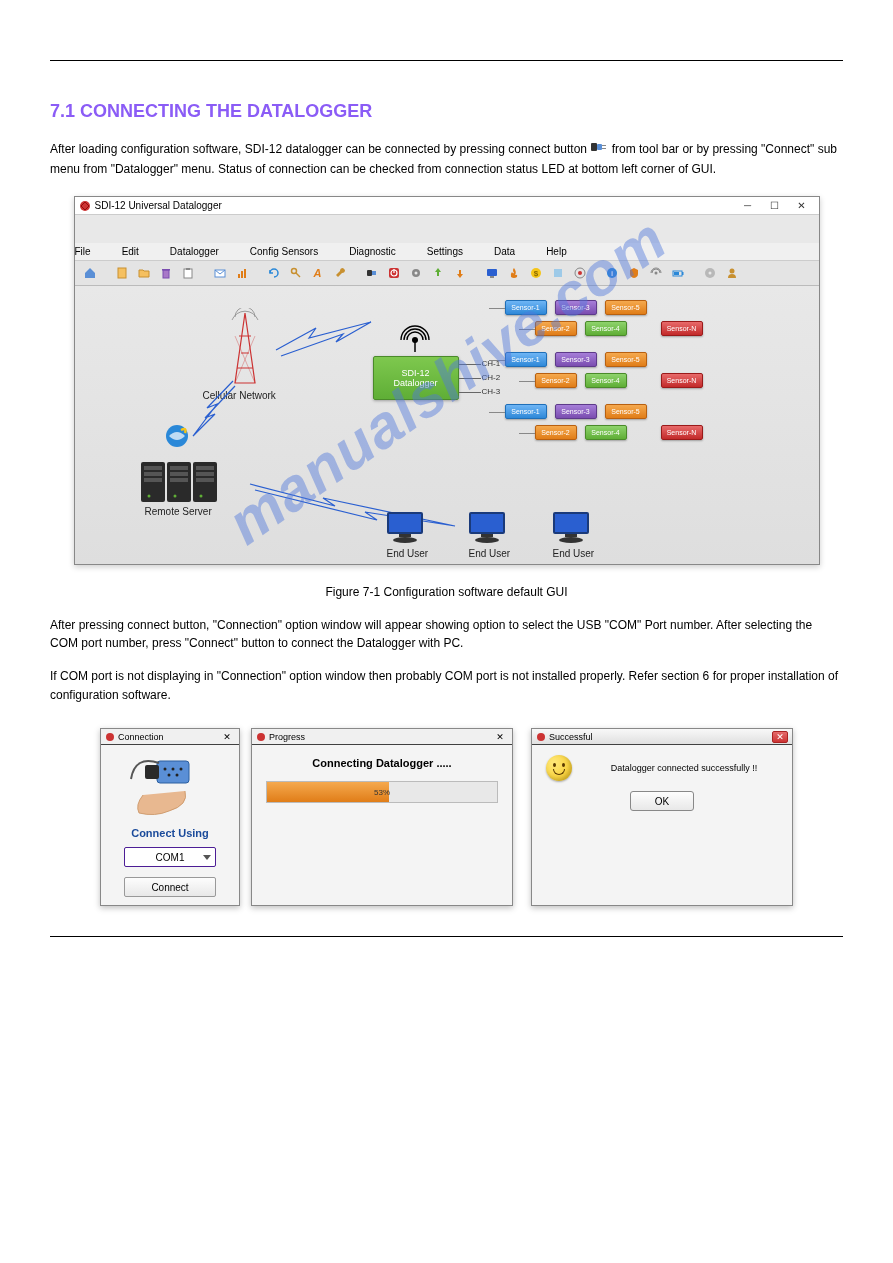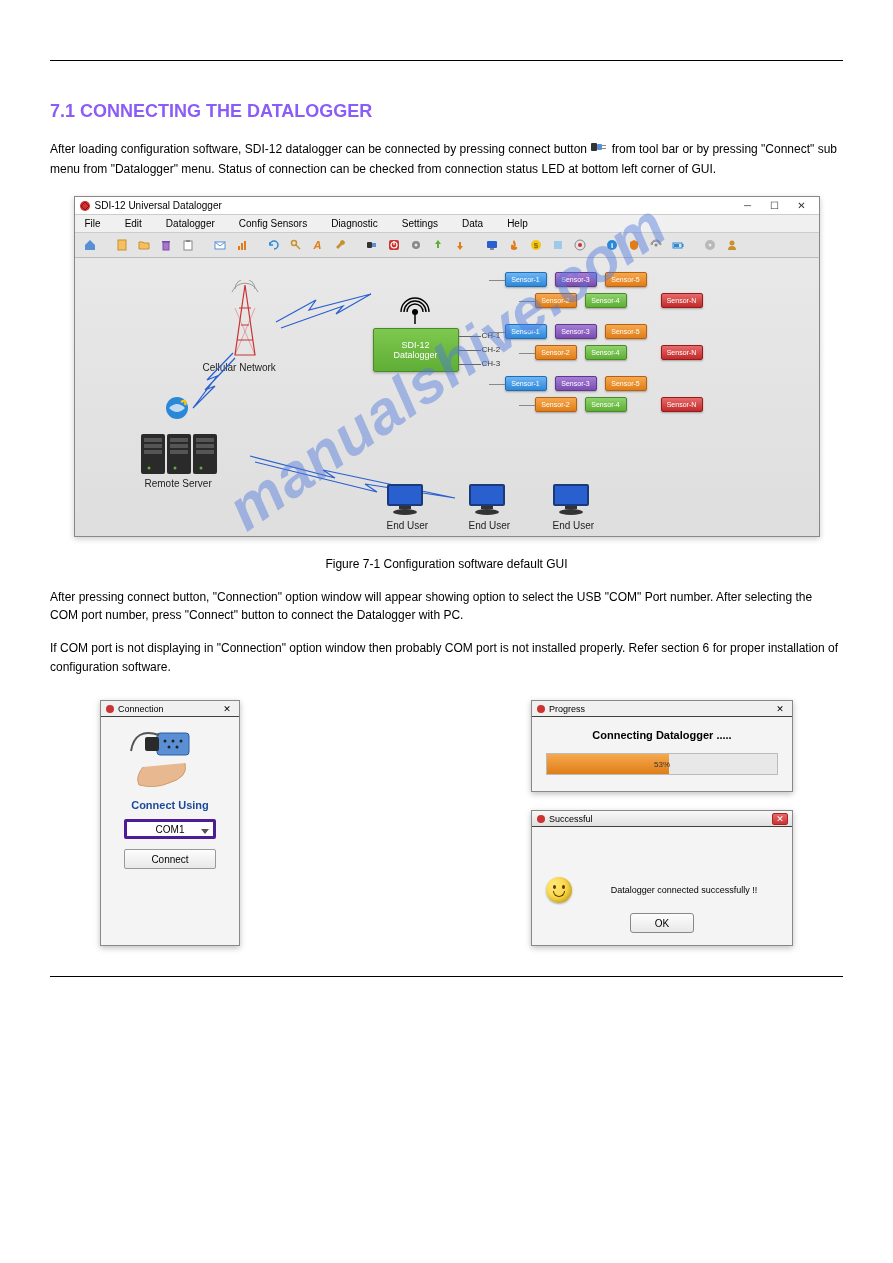--- a/index.html
+++ b/index.html
@@ -13,21 +13,21 @@
   .figure { margin: 18px auto; }
 
   
   .app-window { width: 746px; margin: 0 auto; border: 1px solid #888; background: #e8e8e8; box-shadow: 0 2px 6px rgba(0,0,0,0.2); position: relative; }
   .titlebar { display: flex; align-items: center; background: #fff; border-bottom: 1px solid #ccc; padding: 2px 4px; font-size: 10px; height: 18px; }
   .titlebar .title-icon { width: 12px; height: 12px; margin-right: 4px; display: inline-flex; }
   .titlebar .spacer { flex: 1; }
   .win-btn { width: 26px; height: 14px; display: inline-flex; align-items: center; justify-content: center; color: #333; font-size: 10px; margin-left: 1px; }
   .win-btn.close { color: #333; }
 
-  .menubar { display: flex; gap: 24px; padding: 3px 10px; font-size: 10px; background: #f0f0f0; border-bottom: 1px solid #ccc; }
+  .menubar { display: flex; gap: 31px; padding: 3px 0; font-size: 10px; background: #f0f0f0; border-bottom: 1px solid #ccc; margin-top: 28px; }
   .menubar span { cursor: default; }
 
   .toolbar { display: flex; gap: 4px; padding: 3px 6px; background: #e4e4e4; border-bottom: 1px solid #bbb; flex-wrap: nowrap; align-items: center; }
   .tool { width: 18px; height: 18px; display: inline-flex; align-items: center; justify-content: center; font-size: 11px; }
   .tool.sep { width: 6px; }
 
   .canvas { background: linear-gradient(#e8e8e8,#dedede); height: 278px; position: relative; overflow: hidden; }
 
   
   .statusbar { display: flex; align-items: center; padding: 3px 8px; font-size: 10px; background: #f0f0f0; border-top: 1px solid #ccc; color: #000; }
@@ -57,45 +57,45 @@
   .s-purple { background: linear-gradient(#a67ed8,#7a4db0); border: 1px solid #5d3a8a; }
   .s-green { background: linear-gradient(#8ed36c,#5fae36); border: 1px solid #4a8a2a; }
   .s-orange { background: linear-gradient(#f5a94e,#e07d18); border: 1px solid #b86010; }
   .s-red { background: linear-gradient(#e86a6a,#c22a2a); border: 1px solid #9a1a1a; }
 
   
   .watermark { position: absolute; left: 50%; top: 50%; transform: translate(-50%,-50%) rotate(-35deg); font-size: 60px; color: rgba(80,120,220,0.45); font-weight: bold; pointer-events: none; z-index: 99; font-style: italic; letter-spacing: 1px; }
 
   
   .dialogs-row { display: flex; justify-content: space-between; margin-top: 24px; padding: 0 50px; }
-  .dlg-col { display: flex; flex-direction: column; gap: 18px; }
+  .dlg-col { display: flex; flex-direction: row; gap: 18px; }
 
   .dialog { border: 1px solid #888; background: #f4f4f4; box-shadow: 0 2px 6px rgba(0,0,0,.25); }
   .dialog.conn { width: 140px; }
   .dialog.prog { width: 262px; }
   .dialog .dlg-title { display: flex; align-items: center; font-size: 9px; background: #f0f0f0; padding: 2px 4px; border-bottom: 1px solid #404040; height: 16px; }
   .dlg-title .dlg-icon { width: 10px; height: 10px; margin-right: 3px; }
   .dlg-title .spacer { flex: 1; }
   .dlg-close { width: 16px; height: 12px; font-size: 9px; display: inline-flex; align-items: center; justify-content: center; }
   .dlg-close.red { background: linear-gradient(#e56a6a,#c33); color: #fff; border-radius: 2px; border: 1px solid #a22; }
 
   .conn-body { padding: 8px; text-align: center; }
   .cable-img { width: 90px; height: 64px; margin: 2px auto 8px auto; }
   .conn-heading { font-weight: bold; font-size: 11px; margin: 6px 0 8px 0; color: #1a4a9a; }
-  .combo { width: 92px; margin: 0 auto 10px auto; height: 20px; display: flex; align-items: center; justify-content: center; font-size: 10px; background: #fff; border: 3px solid #4c1d95; position: relative; border-radius: 2px; }
+  .combo { width: 92px; margin: 0 auto 10px auto; height: 20px; display: flex; align-items: center; justify-content: center; font-size: 10px; background: #fff; border: 1px solid #4c1d95; position: relative; border-radius: 2px; }
   .combo::after { content: ''; position: absolute; right: 4px; top: 7px; border-left: 4px solid transparent; border-right: 4px solid transparent; border-top: 5px solid #555; }
   .btn { width: 92px; margin: 0 auto; height: 20px; display: flex; align-items: center; justify-content: center; font-size: 10px; background: linear-gradient(#fdfdfd,#e8e8e8); border: 1px solid #999; border-radius: 2px; }
 
   .prog-body { padding: 12px 14px 16px 14px; text-align: center; }
   .prog-label { font-size: 11px; font-weight: bold; color: #000; margin-bottom: 12px; }
   .prog-bar { height: 22px; background: #e8e8e8; border: 1px solid #bbb; position: relative; }
   .prog-fill { position: absolute; left: 0; top: 0; bottom: 0; background: linear-gradient(#f5a94e,#e07d18); }
   .prog-pct { position: absolute; left: 0; right: 0; top: 0; bottom: 0; font-size: 8px; display: flex; align-items: center; justify-content: center; color: #333; }
 
-  .succ-body { padding: 10px 14px 12px 14px; display: flex; flex-direction: column; align-items: center; margin-top: 40px; }
+  .succ-body { padding: 10px 14px 12px 14px; display: flex; flex-direction: column; align-items: center; }
   .succ-row { display: flex; align-items: center; gap: 18px; width: 100%; margin-bottom: 10px; }
   .smiley { width: 26px; height: 26px; border-radius: 50%; background: radial-gradient(circle at 30% 30%, #ffe87a, #f5c518); position: relative; box-shadow: inset -2px -2px 4px rgba(0,0,0,.2), 0 1px 2px rgba(0,0,0,.3); }
   .smiley::before, .smiley::after { content: ''; position: absolute; width: 3px; height: 4px; background: #5a3a00; border-radius: 50%; top: 8px; }
   .smiley::before { left: 7px; }
   .smiley::after { right: 7px; }
   .smiley .mouth { position: absolute; width: 12px; height: 6px; border: 1.5px solid #5a3a00; border-top: none; border-radius: 0 0 12px 12px; left: 7px; top: 14px; }
   .succ-msg { font-size: 9px; flex: 1; text-align: center; }
   .ok-btn { width: 64px; height: 20px; background: linear-gradient(#fdfdfd,#e8e8e8); border: 1px solid #888; border-radius: 3px; font-size: 10px; display: flex; align-items: center; justify-content: center; }
 </style>
 </head>

